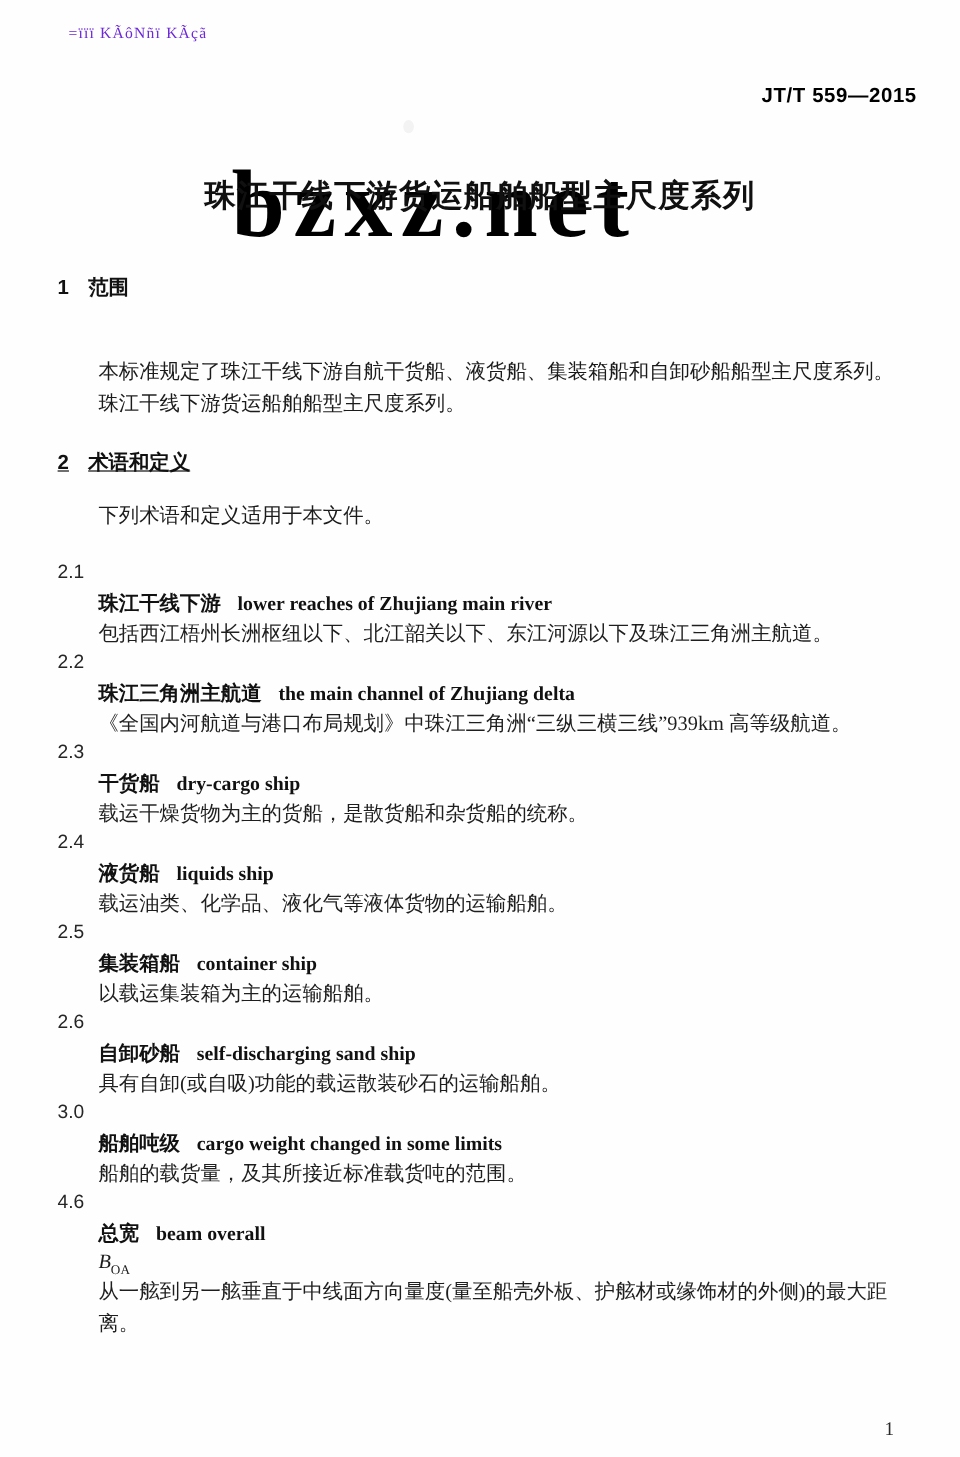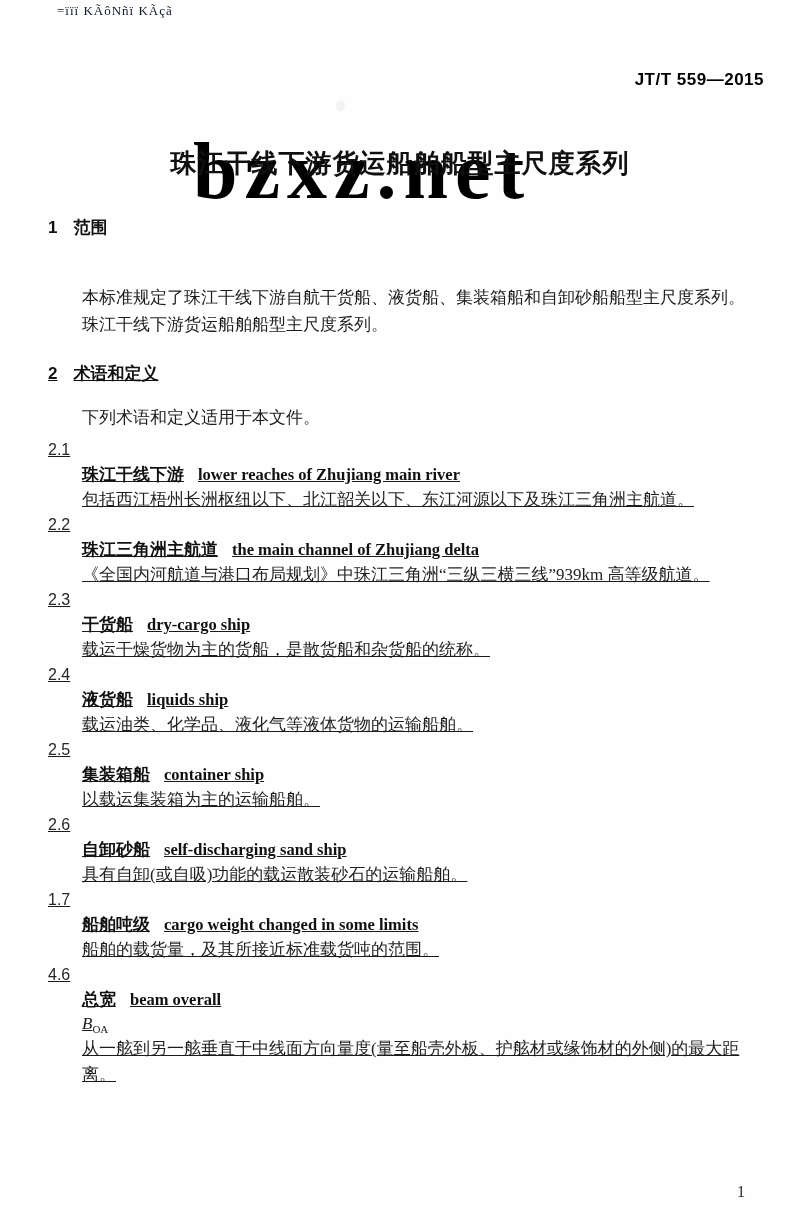--- a/index.html
+++ b/index.html
@@ -5,23 +5,23 @@
   html,body{margin:0;padding:0;background:#ffffff;}
   .page{
     position:relative;
     width:800px;height:1214px;
     background:#fefefe;
     overflow:hidden;
     color:#1b1b1b;
     font-family:"Liberation Serif", serif;
   }
   .scan-top-text{
-    position:absolute;top:3px;left:57px;
-    font-family:"Liberation Serif", serif;
-    font-size:13px;color:#0f172a;letter-spacing:1px;
+    position:absolute;top:20px;left:57px;
+    font-family:"Liberation Serif", serif;
+    font-size:13px;color:#6d28d9;letter-spacing:1px;
     white-space:nowrap;
   }
   .doc-code{
     position:absolute;top:70px;right:36px;
     font-family:"Liberation Sans", sans-serif;
     font-weight:bold;font-size:17px;color:#000000;
     letter-spacing:0.5px;
   }
   .bg-watermark{
     position:absolute;top:126px;left:193px;z-index:1;
@@ -34,38 +34,38 @@
     text-align:center;
     font-family:"Liberation Sans", sans-serif;
     font-weight:bold;font-size:26px;color:#101010;
     letter-spacing:1px;
   }
   .scan-artifact{
     position:absolute;top:100px;left:336px;width:9px;height:11px;
     background:#f3f3f3;border-radius:50%;
   }
   .content{
-    position:absolute;top:210px;left:48px;right:36px;z-index:2;
+    position:absolute;top:222px;left:48px;right:36px;z-index:2;
     font-size:17px;
   }
   .sec-heading{
     margin:6px 0 0 0;line-height:24px;
     font-family:"Liberation Sans", sans-serif;
     font-weight:bold;font-size:17px;color:#111;
   }
   .sec-heading .sec-num{margin-right:16px;font-weight:bold;}
   .scope-para{
     margin:0;line-height:27px;text-indent:34px;
   }
   .scope-para.first{margin-top:44px;}
   .sec-heading.second{margin-top:24px;text-decoration:underline;}
   .terms-intro{
     margin:18px 0 0 0;line-height:27px;text-indent:34px;
   }
-  .terms-list{margin-top:7px;text-decoration:underline;}
+  .terms-list{margin-top:23px;}
   .term-num{
     line-height:24px;
     font-family:"Liberation Sans", sans-serif;
     font-size:16px;color:#262626;
   }
   .term-title{
     line-height:25px;padding-left:34px;
     font-weight:bold;
   }
   .term-title .zh{
@@ -172,21 +172,21 @@
   <div class="term">
     <div class="term-num">2.6</div>
     <div class="term-title">
       <span class="zh">自卸砂船</span><span class="en">self-discharging sand ship</span>
     </div>
 
     <div class="term-def">具有自卸(或自吸)功能的载运散装砂石的运输船舶。</div>
   </div>
 
   <div class="term">
-    <div class="term-num">1.7</div>
+    <div class="term-num">3.0</div>
     <div class="term-title">
       <span class="zh">船舶吨级</span><span class="en">cargo weight changed in some limits</span>
     </div>
 
     <div class="term-def">船舶的载货量，及其所接近标准载货吨的范围。</div>
   </div>
 
 
   <div class="term">
     <div class="term-num">4.6</div>

